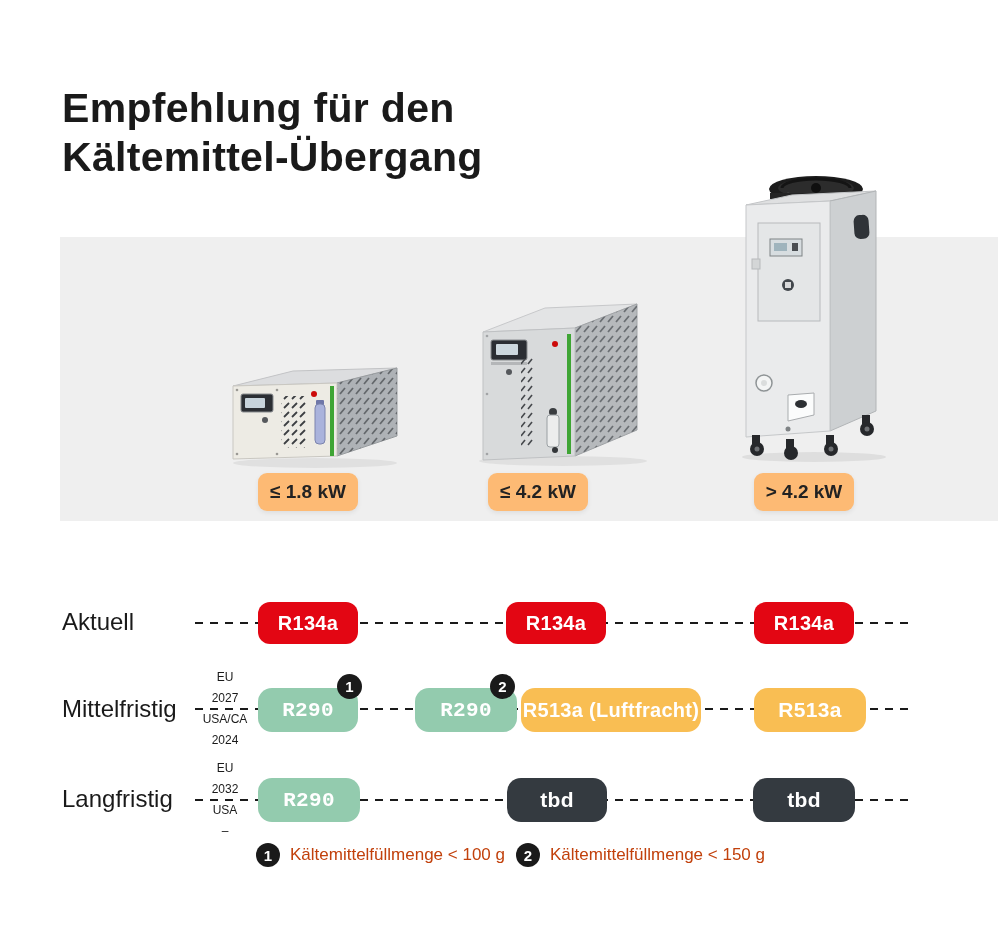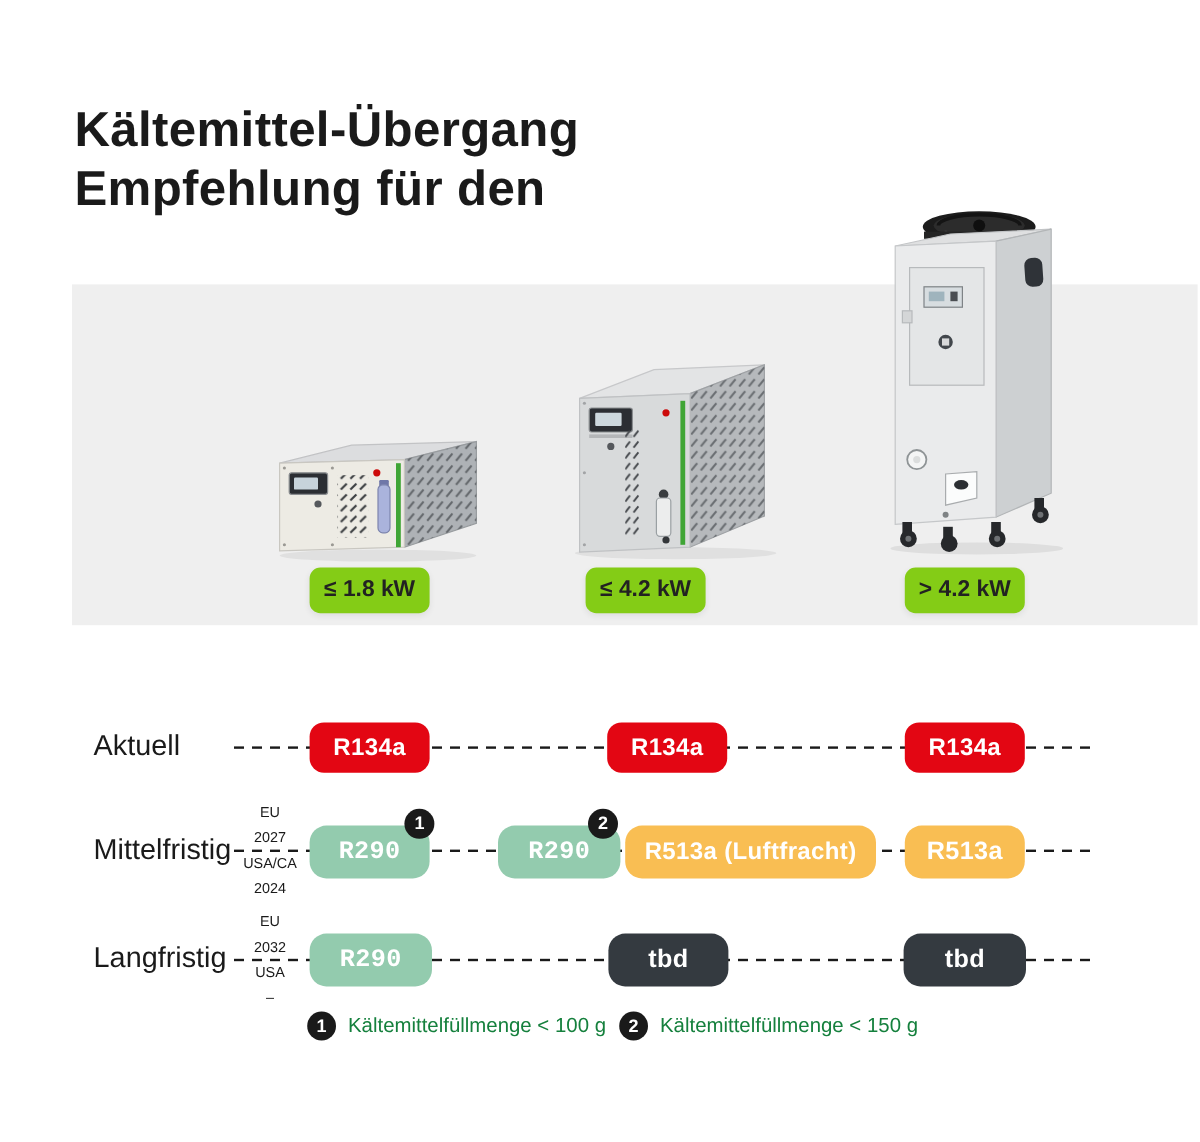--- a/index.html
+++ b/index.html
@@ -17,33 +17,33 @@
   }
   .band{
     position:absolute; left:60px; top:237px; width:938px; height:284px;
     background:var(--c-band);
   }
   .unit{position:absolute;}
   .unit-small{left:219px; top:356px; width:194px; height:114px;}
   .unit-medium{left:471px; top:294px; width:192px; height:174px;}
   .unit-large{left:730px; top:163px; width:170px; height:302px;}
   .kw-pill{
-    position:absolute; top:473px; width:100px; height:38px; background:#84cc16;
+    position:absolute; top:473px; width:100px; height:38px; background:#fdba74;
     border-radius:9px; box-shadow:0 2px 5px rgba(0,0,0,.07);
     display:flex; align-items:center; justify-content:center;
     font-size:19px; font-weight:700; color:#222;
   }
   .kw-1{left:258px;} .kw-2{left:488px;} .kw-3{left:754px;}
   .dash{
     position:absolute; left:195px; width:718px; height:2px; z-index:1;
     background:repeating-linear-gradient(90deg, var(--c-ink) 0 8px, transparent 8px 15px);
   }
   .dash-aktuell{top:622px;} .dash-mittel{top:708px;} .dash-lang{top:799px;}
   .row-label{
-    position:absolute; left:78px; font-size:24px; font-weight:500; color:var(--c-ink); z-index:2;
+    position:absolute; left:62px; font-size:24px; font-weight:500; color:var(--c-ink); z-index:2;
   }
   .lbl-aktuell{top:608px;} .lbl-mittel{top:695px;} .lbl-lang{top:785px;}
   .reg{
     position:absolute; left:183px; width:84px; text-align:center; z-index:2;
     font-size:12px; line-height:21px; color:var(--c-ink);
   }
   .reg-mittel{top:667px;} .reg-lang{top:758px;}
   .pill{
     position:absolute; height:44px; border-radius:14px; z-index:3;
     display:flex; align-items:center; justify-content:center;
@@ -51,50 +51,50 @@
   }
   .pill-red{background:var(--c-red); height:42px; font-size:20px; border-radius:12px;}
   .pill-green{background:var(--c-green);font-family:Liberation Mono, monospace;}
   .pill-orange{background:var(--c-orange);}
   .pill-dark{background:var(--c-dark);}
   .p-akt-1{left:258px; top:602px; width:100px;}
   .p-akt-2{left:506px; top:602px; width:100px;}
   .p-akt-3{left:754px; top:602px; width:100px;}
   .p-mid-1{left:258px; top:688px; width:100px;}
   .p-mid-2a{left:415px; top:688px; width:102px;}
-  .p-mid-2b{left:521px; top:688px; width:209px; font-size:20px;}
-  .p-mid-3{left:754px; top:688px; width:100px;}
+  .p-mid-2b{left:521px; top:688px; width:180px; font-size:20px;}
+  .p-mid-3{left:754px; top:688px; width:112px;}
   .p-lng-1{left:258px; top:778px; width:102px;}
   .p-lng-2{left:507px; top:778px; width:100px;}
   .p-lng-3{left:753px; top:778px; width:102px;}
   .num-badge{
     position:absolute; width:25px; height:25px; border-radius:50%; z-index:4;
     background:var(--c-ink); color:#fff; font-size:15px; font-weight:700;
     display:flex; align-items:center; justify-content:center;
   }
   .b-mid-1{left:337px; top:674px;}
   .b-mid-2{left:490px; top:674px;}
   .footnote{
     position:absolute; top:843px; display:flex; align-items:center; gap:10px; z-index:2;
   }
   .fn-1{left:256px;} .fn-2{left:516px;}
   .fn-badge{
     width:24px; height:24px; border-radius:50%; background:var(--c-ink); color:#fff;
     font-size:15px; font-weight:700; display:flex; align-items:center; justify-content:center;
   }
-  .fn-text{font-size:17px; color:#15803d;}
+  .fn-text{font-size:17px; color:#c2410c;}
 </style>
 </head>
 <body>
 
 <div class="canvas">
 
   <div class="title">
+    <div>Empfehlung für den</div>
     <div>Kältemittel-Übergang</div>
-    <div>Empfehlung für den</div>
   </div>
 
   <div class="band"></div>
 
   <svg class="unit unit-small" viewBox="0 0 194 114">
     <defs>
       <pattern id="ventA" width="8" height="10" patternUnits="userSpaceOnUse">
         <line x1="1" y1="8" x2="6" y2="2" stroke="#63676b" stroke-width="1.8"></line>
       </pattern>
       <pattern id="ventF" width="8" height="9" patternUnits="userSpaceOnUse">

